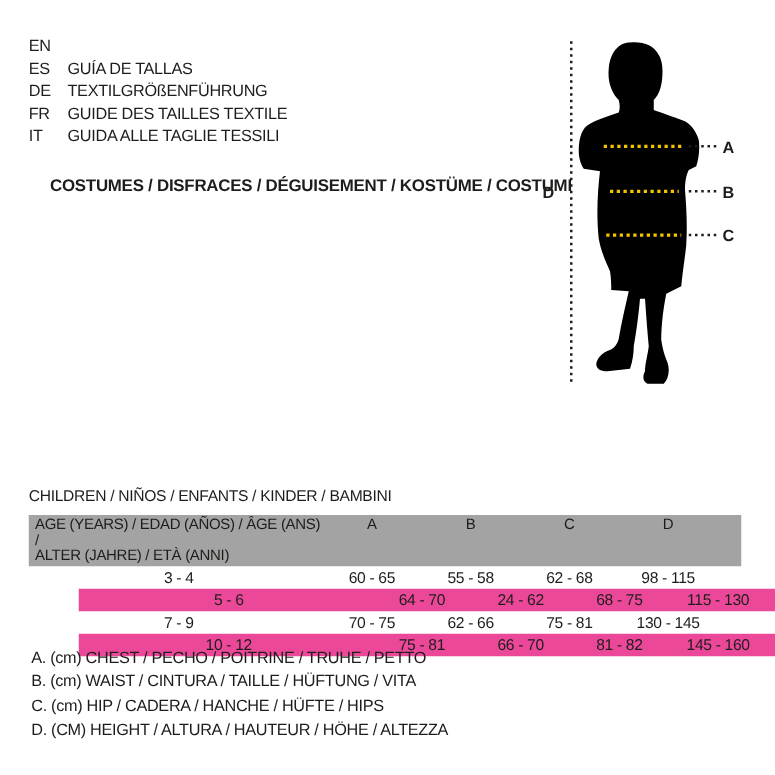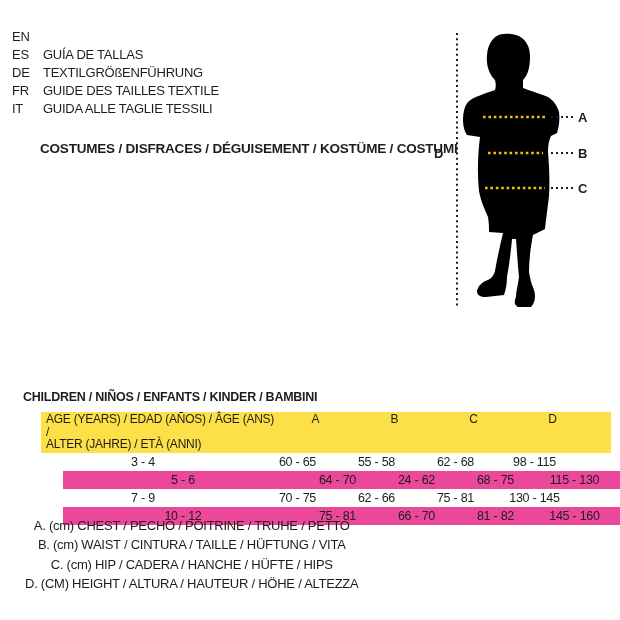--- a/index.html
+++ b/index.html
@@ -6,63 +6,62 @@
   html,body { width:620px; height:620px; background:#ffffff; }
   body {
     position:relative;
     font-family:"Liberation Sans", sans-serif;
     color:#1d1d1b;
     letter-spacing:-0.25px;
     overflow:hidden;
   }
 
   
-  .lang-list { position:absolute; left:12px; top:28px; }
+  .lang-list { position:absolute; left:23px; top:28px; }
   .lang-row { display:flex; font-size:13px; line-height:18px; font-weight:500; }
   .lang-code { width:31px; flex:0 0 31px; }
 
   .costumes-line {
     position:absolute; left:40px; top:141px;
     font-size:13.5px; font-weight:700; letter-spacing:-0.2px;
   }
 
   
   .figure-wrap { position:absolute; left:425px; top:25px; width:185px; height:295px; }
   .figure-wrap svg { display:block; }
   .measure-label { font-weight:700; font-size:13px; font-family:"Liberation Sans",sans-serif; }
 
   
   .children-title {
     position:absolute; left:23px; top:390px;
-    font-size:12.5px; font-weight:700;
+    font-size:12.5px; font-weight:400;
   }
 
   .size-table { position:absolute; left:23px; top:412px; width:570px; }
   .t-row {
     display:grid;
     grid-template-columns:235px 79px 79px 79px 79px;
     width:570px;
   }
   .t-head {
-    background:#fde047;
+    background:#a3a3a3;
     min-height:27px;
     padding:1px 0 2px 0;
     font-size:12px;
     line-height:12.5px;
-    margin-left:18px;
   }
   .t-head .age-cell { white-space:pre-line; padding-left:5px; }
   .t-head .col-cell { text-align:center; }
   .t-data { height:18px; line-height:18px; font-size:12.5px; }
   .t-data .age-cell { padding-left:5px;text-align:center; }
   .t-data .val-cell { text-align:center; }
   .t-data.alt { background:#ec4899;margin-left:40px; }
 
   
-  .legend { position:absolute; left:25px; top:516px;text-align:center; }
+  .legend { position:absolute; left:25px; top:516px; }
   .legend-line { font-size:13px; line-height:19.3px; }
 </style>
 </head>
 <body>
 
 <div class="lang-list">
   <div class="lang-row">
     <span class="lang-code">EN</span>
   </div>
   <div class="lang-row">

